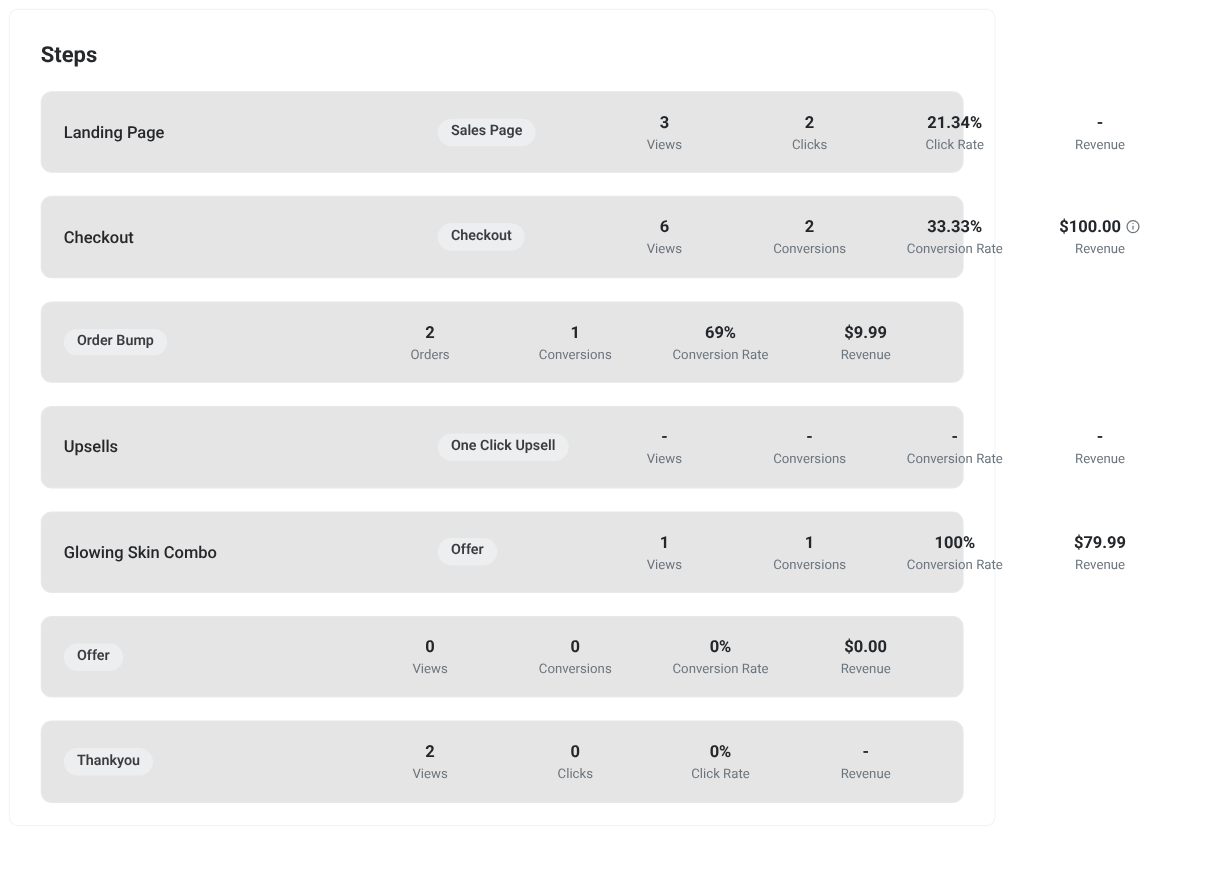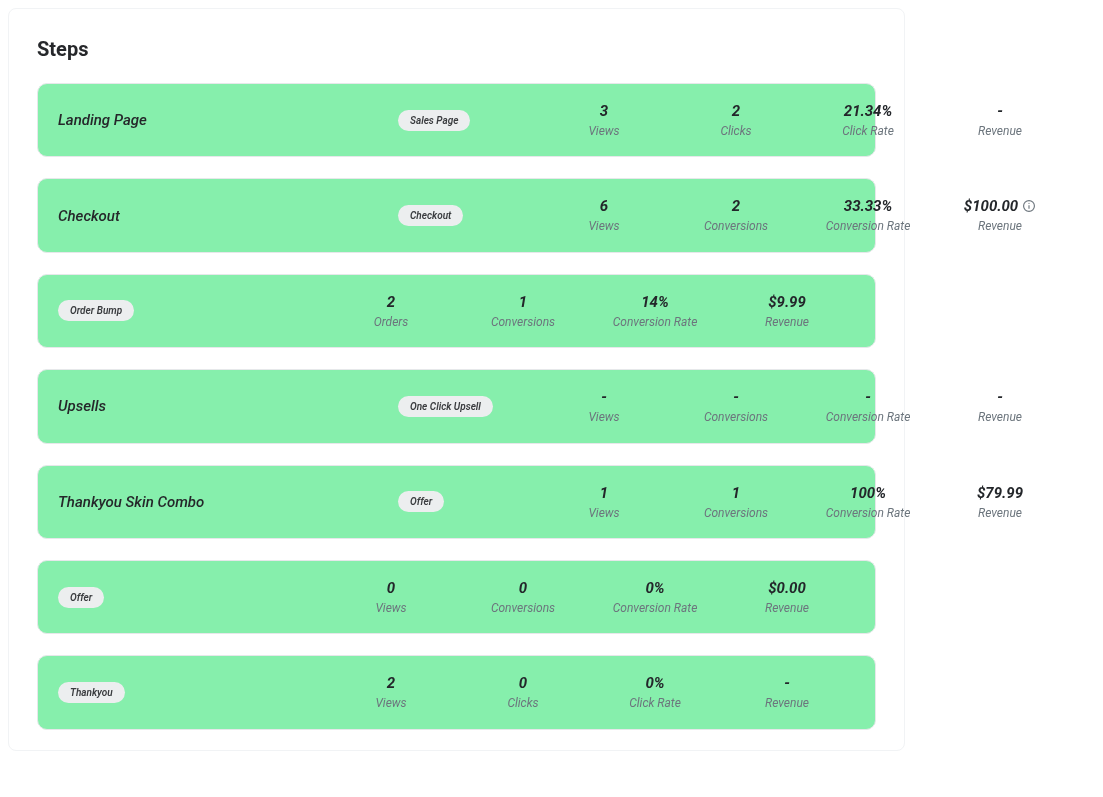--- a/index.html
+++ b/index.html
@@ -26,40 +26,39 @@
     color: #26282b;
     margin-bottom: 22px;
   }
   .steps-list { display: flex; flex-direction: column; gap: 21px; }
   .step-row {
     display: flex;
     align-items: center;
     border: 1px solid #e6e8ea;
     border-radius: 10px;
     padding: 18px 22px 18px 20px;
-    background: #86efac;
+    background: #e5e5e5;
     min-height: 72px;
-    font-style: italic;
   }
   .step-name {
     flex: 0 0 340px;
     font-size: 15px;
     font-weight: 500;
     color: #25272a;
   }
   .step-badge-cell {
     flex: 0 0 140px;
     display: flex;
     align-items: center;
   }
   .badge {
     display: inline-block;
     background: #eceeef;
     color: #3a3c3f;
-    font-size: 10px;
+    font-size: 13px;
     font-weight: 600;
     padding: 4px 12px;
     border-radius: 999px;
     line-height: 1.3;
   }
   .metrics {
     flex: 1 1 auto;
     display: flex;
     justify-content: flex-end;
   }
@@ -185,21 +184,21 @@
               <div class="metric-label">Orders</div>
             </div>
             <div class="metric">
               <div class="metric-value">
                 <span>1</span>
               </div>
               <div class="metric-label">Conversions</div>
             </div>
             <div class="metric">
               <div class="metric-value">
-                <span>14%</span>
+                <span>69%</span>
               </div>
               <div class="metric-label">Conversion Rate</div>
             </div>
             <div class="metric">
               <div class="metric-value">
                 <span>$9.99</span>
               </div>
               <div class="metric-label">Revenue</div>
             </div>
           </div>
@@ -230,21 +229,21 @@
             </div>
             <div class="metric">
               <div class="metric-value">
                 <span>-</span>
               </div>
               <div class="metric-label">Revenue</div>
             </div>
           </div>
         </div>
         <div class="step-row">
-          <div class="step-name">Thankyou Skin Combo</div>
+          <div class="step-name">Glowing Skin Combo</div>
           <div class="step-badge-cell">
             <span class="badge">Offer</span>
           </div>
           <div class="metrics">
             <div class="metric">
               <div class="metric-value">
                 <span>1</span>
               </div>
               <div class="metric-label">Views</div>
             </div>

